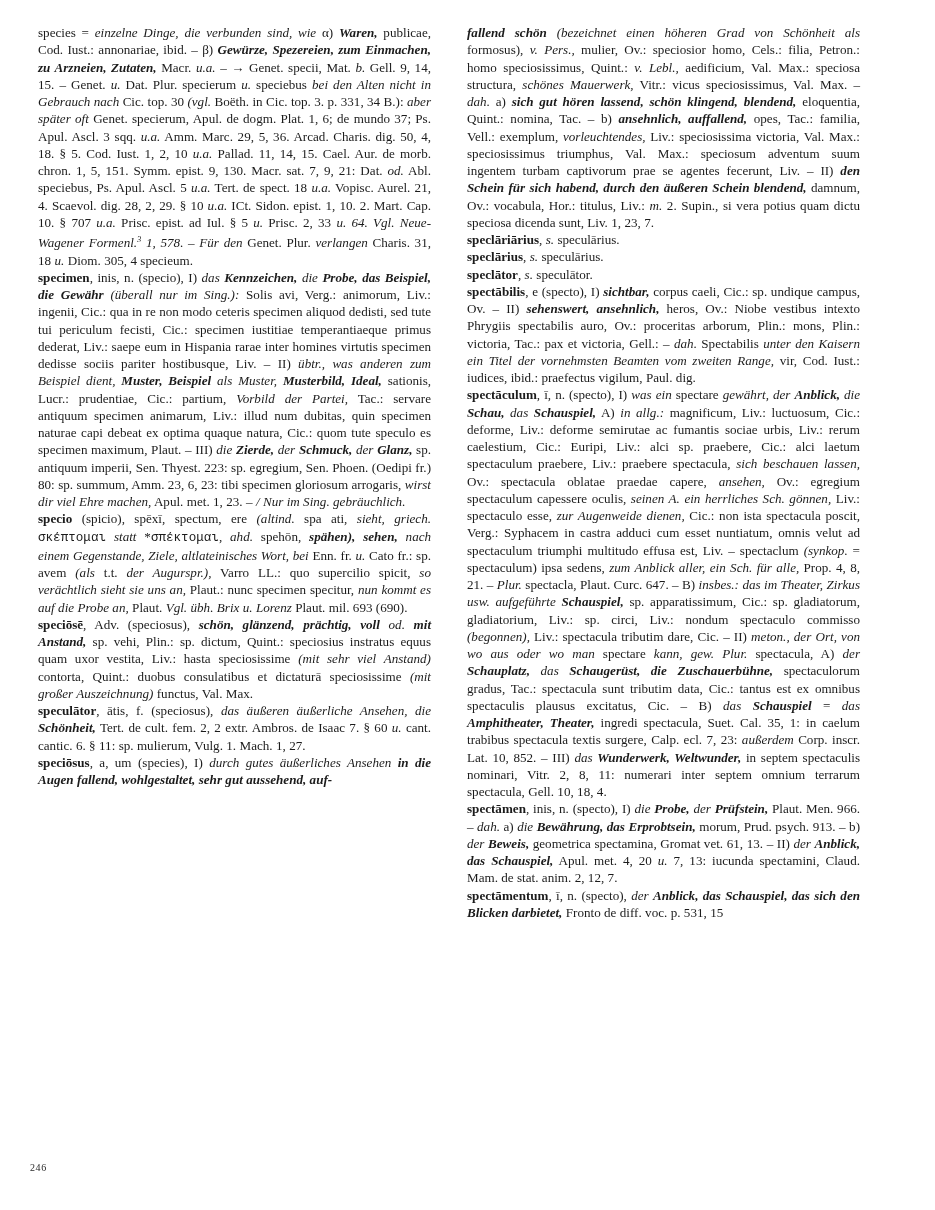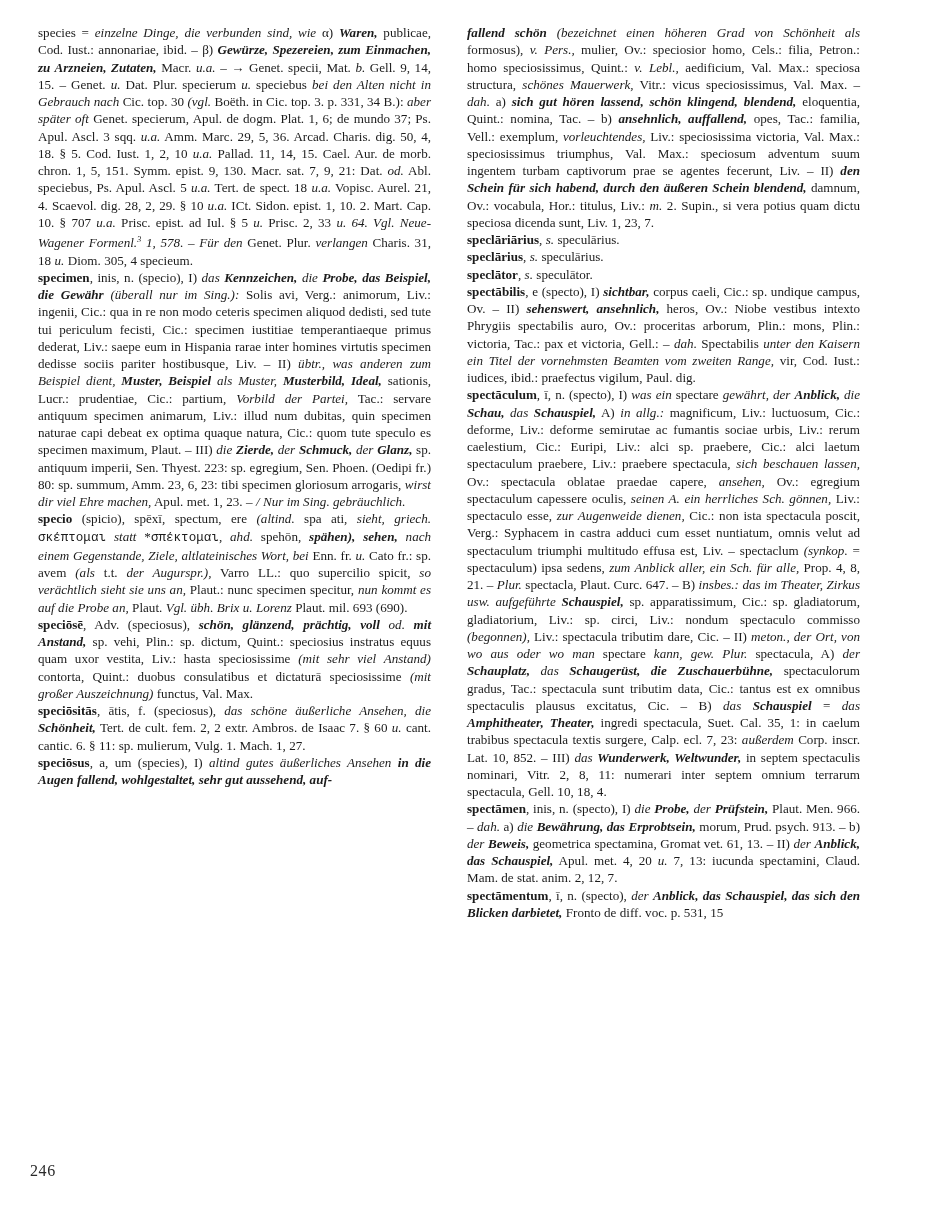--- a/index.html
+++ b/index.html
@@ -43,40 +43,40 @@
     word-spacing: 0.1px;
   }
   
   .entry.cont { text-indent: 0; }
   .grk { font-family: Liberation Mono, monospace; font-style: normal; font-size: 12.6px; }
   sup.ref { font-size: 8.5px; vertical-align: super; font-style: italic; }
   #page-number {
     position: absolute;
     left: 30px;
     top: 1162px;
-    font-size: 16px;
+    font-size: 10px;
     font-family: "Liberation Serif", serif;
     color: #2a2a2a;
     letter-spacing: 0.6px;
     text-align: center;
   }
 </style>
 </head>
 <body>
 
 <div id="page">
   <div id="columns">
 
     <div class="column" id="col-left">
         <div class="entry cont">species = <i>einzelne Dinge, die verbunden sind, wie</i> α) <b><i>Waren,</i></b> publicae, Cod. Iust.: annonariae, ibid. – β) <b><i>Gewürze, Spezereien, zum Einmachen, zu Arzneien, Zutaten,</i></b> Macr. <i>u.a.</i> – → Genet. specii, Mat. <i>b.</i> Gell. 9, 14, 15. – Genet. <i>u.</i> Dat. Plur. specierum <i>u.</i> speciebus <i>bei den Alten nicht in Gebrauch nach</i> Cic. top. 30 <i>(vgl.</i> Boëth. in Cic. top. 3. p. 331, 34 B.): <i>aber später oft</i> Genet. specierum, Apul. de dogm. Plat. 1, 6; de mundo 37; Ps. Apul. Ascl. 3 sqq. <i>u.a.</i> Amm. Marc. 29, 5, 36. Arcad. Charis. dig. 50, 4, 18. § 5. Cod. Iust. 1, 2, 10 <i>u.a.</i> Pallad. 11, 14, 15. Cael. Aur. de morb. chron. 1, 5, 151. Symm. epist. 9, 130. Macr. sat. 7, 9, 21: Dat. <i>od.</i> Abl. speciebus, Ps. Apul. Ascl. 5 <i>u.a.</i> Tert. de spect. 18 <i>u.a.</i> Vopisc. Aurel. 21, 4. Scaevol. dig. 28, 2, 29. § 10 <i>u.a.</i> ICt. Sidon. epist. 1, 10. 2. Mart. Cap. 10. § 707 <i>u.a.</i> Prisc. epist. ad Iul. § 5 <i>u.</i> Prisc. 2, 33 <i>u. 64. Vgl. Neue-Wagener Formenl.<sup class="ref">3</sup> 1, 578. – Für den</i> Genet. Plur. <i>verlangen</i> Charis. 31, 18 <i>u.</i> Diom. 305, 4 specieum.</div>
         <div class="entry"><b>specimen</b>, inis, n. (specio), I) <i>das</i> <b><i>Kennzeichen,</i></b> <i>die</i> <b><i>Probe, das Beispiel, die Gewähr</i></b> <i>(überall nur im Sing.):</i> Solis avi, Verg.: animorum, Liv.: ingenii, Cic.: qua in re non modo ceteris specimen aliquod dedisti, sed tute tui periculum fecisti, Cic.: specimen iustitiae temperantiaeque primus dederat, Liv.: saepe eum in Hispania rarae inter homines virtutis specimen dedisse sociis pariter hostibusque, Liv. – II) <i>übtr., was anderen zum Beispiel dient,</i> <b><i>Muster, Beispiel</i></b> <i>als Muster,</i> <b><i>Musterbild, Ideal,</i></b> sationis, Lucr.: prudentiae, Cic.: partium, <i>Vorbild der Partei,</i> Tac.: servare antiquum specimen animarum, Liv.: illud num dubitas, quin specimen naturae capi debeat ex optima quaque natura, Cic.: quom tute speculo es specimen maximum, Plaut. – III) <i>die</i> <b><i>Zierde,</i></b> <i>der</i> <b><i>Schmuck,</i></b> <i>der</i> <b><i>Glanz,</i></b> sp. antiquum imperii, Sen. Thyest. 223: sp. egregium, Sen. Phoen. (Oedipi fr.) 80: sp. summum, Amm. 23, 6, 23: tibi specimen gloriosum arrogaris, <i>wirst dir viel Ehre machen,</i> Apul. met. 1, 23. – <i>/ Nur im Sing. gebräuchlich.</i></div>
         <div class="entry"><b>specio</b> (spicio), spēxī, spectum, ere <i>(altind.</i> spa ati, <i>sieht, griech.</i> <span class="grk">σκέπτομαι</span> <i>statt</i> *<span class="grk">σπέκτομαι</span>, <i>ahd.</i> spehōn, <b><i>spähen), sehen,</i></b> <i>nach einem Gegenstande, Ziele, altlateinisches Wort, bei</i> Enn. fr. <i>u.</i> Cato fr.: sp. avem <i>(als</i> t.t. <i>der Augurspr.),</i> Varro LL.: quo supercilio spicit, <i>so verächtlich sieht sie uns an,</i> Plaut.: nunc specimen specitur, <i>nun kommt es auf die Probe an,</i> Plaut. <i>Vgl. übh. Brix u. Lorenz</i> Plaut. mil. 693 (690).</div>
         <div class="entry"><b>speciōsē</b>, Adv. (speciosus), <b><i>schön, glänzend, prächtig, voll</i></b> <i>od.</i> <b><i>mit Anstand,</i></b> sp. vehi, Plin.: sp. dictum, Quint.: speciosius instratus equus quam uxor vestita, Liv.: hasta speciosissime <i>(mit sehr viel Anstand)</i> contorta, Quint.: duobus consulatibus et dictaturā speciosissime <i>(mit großer Auszeichnung)</i> functus, Val. Max.</div>
-        <div class="entry"><b>speciōsitās</b>, ātis, f. (speciosus), <i>das schöne äußerliche Ansehen, die</i> <b><i>Schönheit,</i></b> Tert. de cult. fem. 2, 2 extr. Ambros. de Isaac 7. § 60 <i>u.</i> cant. cantic. 6. § 11: sp. mulierum, Vulg. 1. Mach. 1, 27.</div>
-        <div class="entry"><b>speciōsus</b>, a, um (species), I) <i>altind gutes äußerliches Ansehen</i> <b><i>in die Augen fallend, wohlgestaltet, sehr gut aussehend, auf-</i></b></div>
+        <div class="entry"><b>speculātor</b>, ātis, f. (speciosus), <i>das äußeren äußerliche Ansehen, die</i> <b><i>Schönheit,</i></b> Tert. de cult. fem. 2, 2 extr. Ambros. de Isaac 7. § 60 <i>u.</i> cant. cantic. 6. § 11: sp. mulierum, Vulg. 1. Mach. 1, 27.</div>
+        <div class="entry"><b>speciōsus</b>, a, um (species), I) <i>durch gutes äußerliches Ansehen</i> <b><i>in die Augen fallend, wohlgestaltet, sehr gut aussehend, auf-</i></b></div>
       </div>
     <div class="column" id="col-right">
         <div class="entry cont"><b><i>fallend schön</i></b> <i>(bezeichnet einen höheren Grad von Schönheit als</i> formosus), <i>v. Pers.,</i> mulier, Ov.: speciosior homo, Cels.: filia, Petron.: homo speciosissimus, Quint.: <i>v. Lebl.,</i> aedificium, Val. Max.: speciosa structura, <i>schönes Mauerwerk,</i> Vitr.: vicus speciosissimus, Val. Max. – <i>dah.</i> a) <b><i>sich gut hören lassend, schön klingend, blendend,</i></b> eloquentia, Quint.: nomina, Tac. – b) <b><i>ansehnlich, auffallend,</i></b> opes, Tac.: familia, Vell.: exemplum, <i>vorleuchtendes,</i> Liv.: speciosissima victoria, Val. Max.: speciosissimus triumphus, Val. Max.: speciosum adventum suum ingentem turbam captivorum prae se agentes fecerunt, Liv. – II) <b><i>den Schein für sich habend, durch den äußeren Schein blendend,</i></b> damnum, Ov.: vocabula, Hor.: titulus, Liv.: <i>m.</i> 2. Supin., si vera potius quam dictu speciosa dicenda sunt, Liv. 1, 23, 7.</div>
         <div class="entry"><b>speclāriārius</b>, <i>s.</i> speculārius.</div>
         <div class="entry"><b>speclārius</b>, <i>s.</i> speculārius.</div>
         <div class="entry"><b>speclātor</b>, <i>s.</i> speculātor.</div>
         <div class="entry"><b>spectābilis</b>, e (specto), I) <b><i>sichtbar,</i></b> corpus caeli, Cic.: sp. undique campus, Ov. – II) <b><i>sehenswert, ansehnlich,</i></b> heros, Ov.: Niobe vestibus intexto Phrygiis spectabilis auro, Ov.: proceritas arborum, Plin.: mons, Plin.: victoria, Tac.: pax et victoria, Gell.: – <i>dah.</i> Spectabilis <i>unter den Kaisern ein Titel der vornehmsten Beamten vom zweiten Range,</i> vir, Cod. Iust.: iudices, ibid.: praefectus vigilum, Paul. dig.</div>
         <div class="entry"><b>spectāculum</b>, ī, n. (specto), I) <i>was ein</i> spectare <i>gewährt, der</i> <b><i>Anblick,</i></b> <i>die</i> <b><i>Schau,</i></b> <i>das</i> <b><i>Schauspiel,</i></b> A) <i>in allg.:</i> magnificum, Liv.: luctuosum, Cic.: deforme, Liv.: deforme semirutae ac fumantis sociae urbis, Liv.: rerum caelestium, Cic.: Euripi, Liv.: alci sp. praebere, Cic.: alci laetum spectaculum praebere, Liv.: praebere spectacula, <i>sich beschauen lassen,</i> Ov.: spectacula oblatae praedae capere, <i>ansehen,</i> Ov.: egregium spectaculum capessere oculis, <i>seinen A. ein herrliches Sch. gönnen,</i> Liv.: spectaculo esse, <i>zur Augenweide dienen,</i> Cic.: non ista spectacula poscit, Verg.: Syphacem in castra adduci cum esset nuntiatum, omnis velut ad spectaculum triumphi multitudo effusa est, Liv. – spectaclum <i>(synkop.</i> = spectaculum) ipsa sedens, <i>zum Anblick aller, ein Sch. für alle,</i> Prop. 4, 8, 21. – <i>Plur.</i> spectacla, Plaut. Curc. 647. – B) <i>insbes.: das im Theater, Zirkus usw. aufgeführte</i> <b><i>Schauspiel,</i></b> sp. apparatissimum, Cic.: sp. gladiatorum, gladiatorium, Liv.: sp. circi, Liv.: nondum spectaculo commisso <i>(begonnen),</i> Liv.: spectacula tributim dare, Cic. – II) <i>meton., der Ort, von wo aus oder wo man</i> spectare <i>kann, gew. Plur.</i> spectacula, A) <i>der</i> <b><i>Schauplatz,</i></b> <i>das</i> <b><i>Schaugerüst, die Zuschauerbühne,</i></b> spectaculorum gradus, Tac.: spectacula sunt tributim data, Cic.: tantus est ex omnibus spectaculis plausus excitatus, Cic. – B) <i>das</i> <b><i>Schauspiel</i></b> = <i>das</i> <b><i>Amphitheater, Theater,</i></b> ingredi spectacula, Suet. Cal. 35, 1: in caelum trabibus spectacula textis surgere, Calp. ecl. 7, 23: <i>außerdem</i> Corp. inscr. Lat. 10, 852. – III) <i>das</i> <b><i>Wunderwerk, Weltwunder,</i></b> in septem spectaculis nominari, Vitr. 2, 8, 11: numerari inter septem omnium terrarum spectacula, Gell. 10, 18, 4.</div>
         <div class="entry"><b>spectāmen</b>, inis, n. (specto), I) <i>die</i> <b><i>Probe,</i></b> <i>der</i> <b><i>Prüfstein,</i></b> Plaut. Men. 966. – <i>dah.</i> a) <i>die</i> <b><i>Bewährung, das Erprobtsein,</i></b> morum, Prud. psych. 913. – b) <i>der</i> <b><i>Beweis,</i></b> geometrica spectamina, Gromat vet. 61, 13. – II) <i>der</i> <b><i>Anblick, das Schauspiel,</i></b> Apul. met. 4, 20 <i>u.</i> 7, 13: iucunda spectamini, Claud. Mam. de stat. anim. 2, 12, 7.</div>
         <div class="entry"><b>spectāmentum</b>, ī, n. (specto), <i>der</i> <b><i>Anblick, das Schauspiel, das sich den Blicken darbietet,</i></b> Fronto de diff. voc. p. 531, 15</div>

